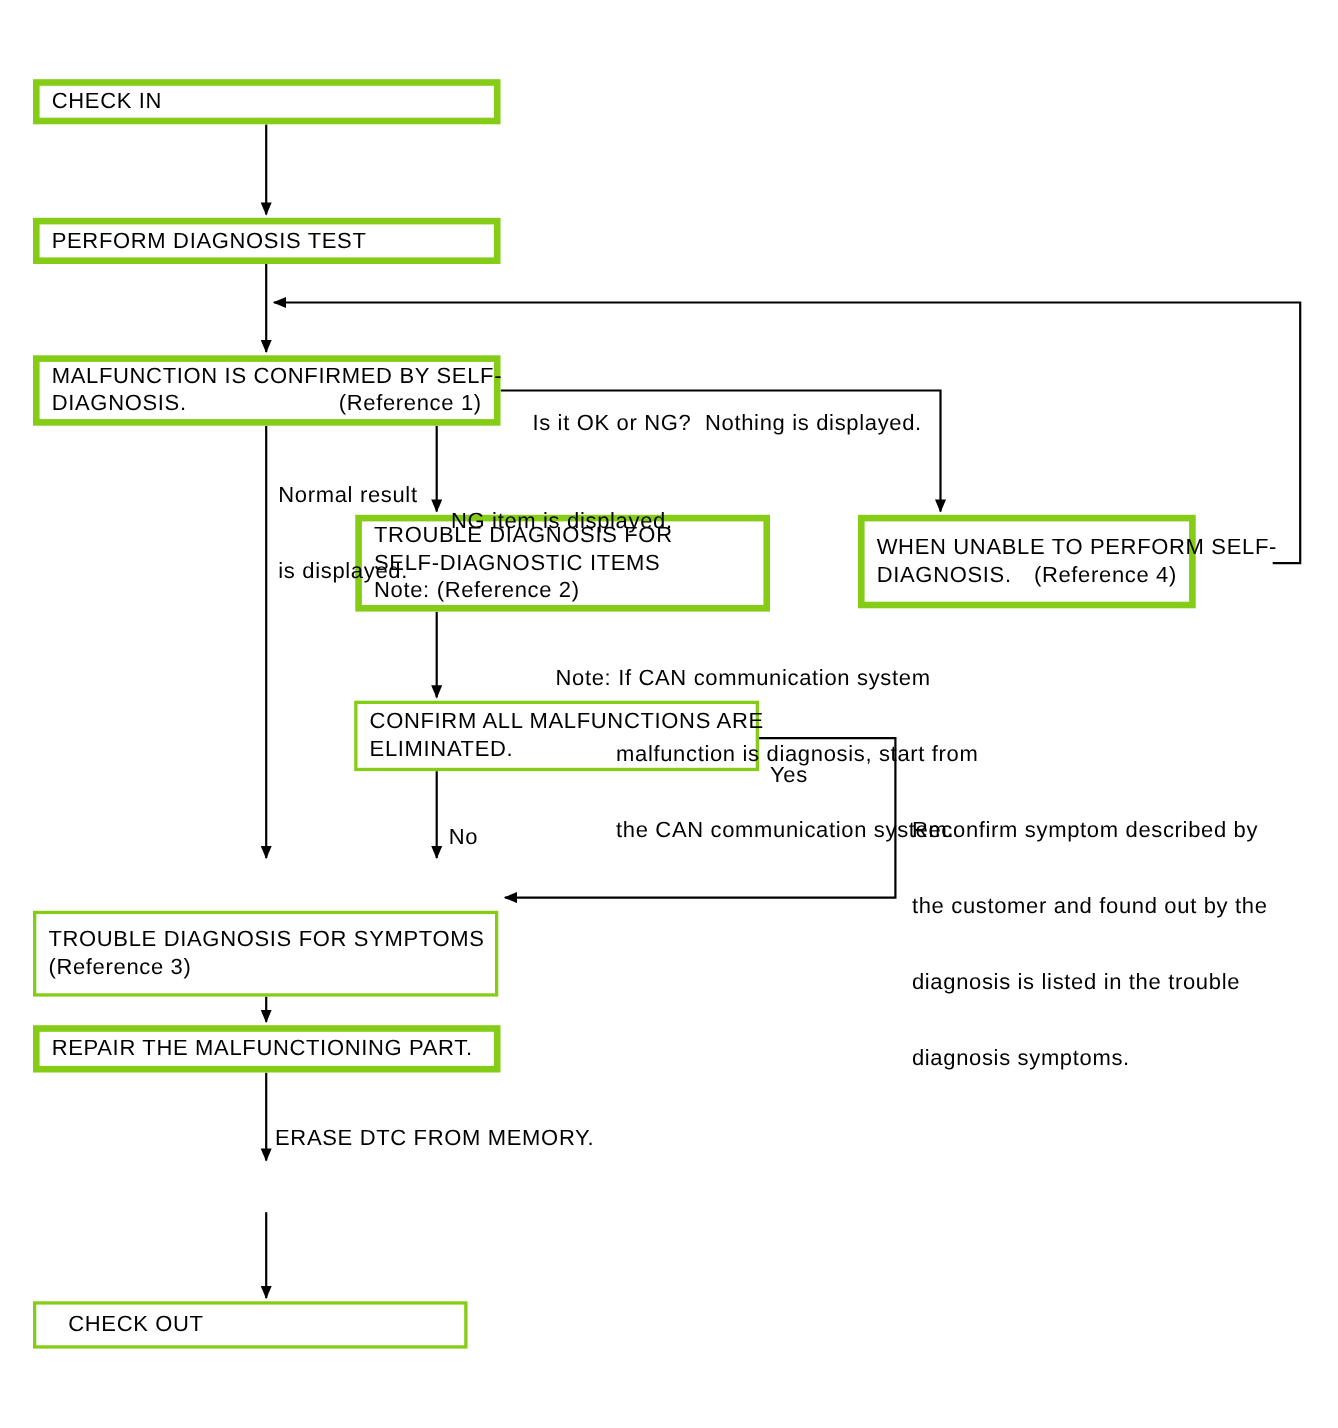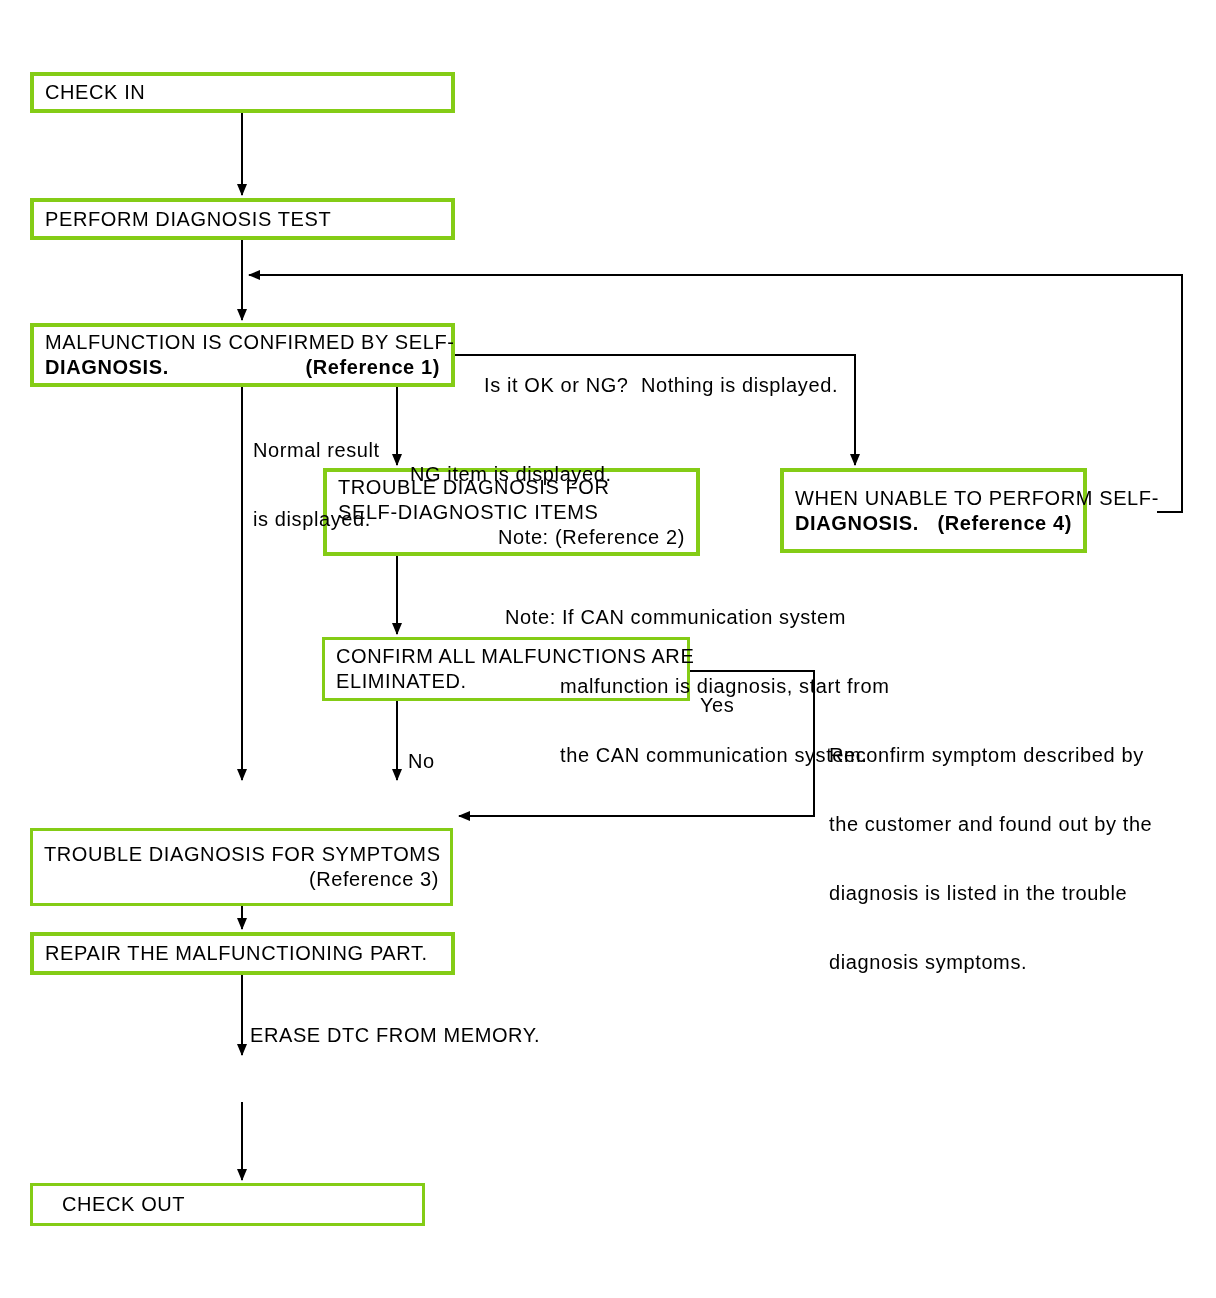--- a/index.html
+++ b/index.html
@@ -17,38 +17,37 @@
   }
   .connectors {
     position: absolute;
     left: 0; top: 0;
     width: 1216px; height: 1298px;
   }
   .node {
     position: absolute;
     box-sizing: border-box;
     background: #ffffff;
-    border: 4px solid #84cc16;
+    border: 6px solid #84cc16;
     font-size: 20px;
     letter-spacing: 0.6px;
     line-height: 25px;
     padding: 0 11px;
     display: flex;
     flex-direction: column;
     justify-content: center;
     white-space: pre;
   }
   .node.thick { border-width: 3px; }
   .node .row {
     display: flex;
     justify-content: space-between;
     align-items: center;
-    font-weight: bold;
   }
-  .node .right { text-align: right; }
+  .node .right { }
   .lbl {
     position: absolute;
     font-size: 20px;
     letter-spacing: 0.6px;
     line-height: 23px;
     white-space: pre;
   }
   .lbl .indent { margin-left: 55px; }
 </style>
 </head>

